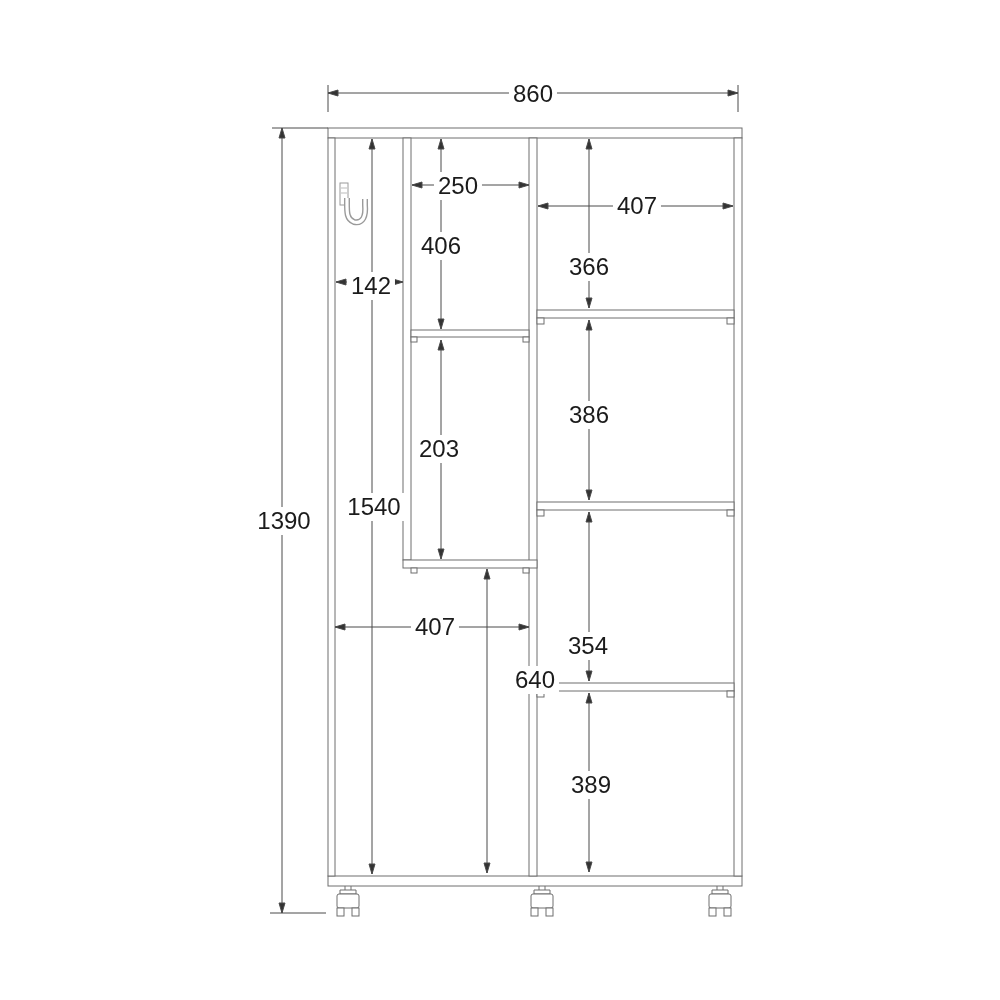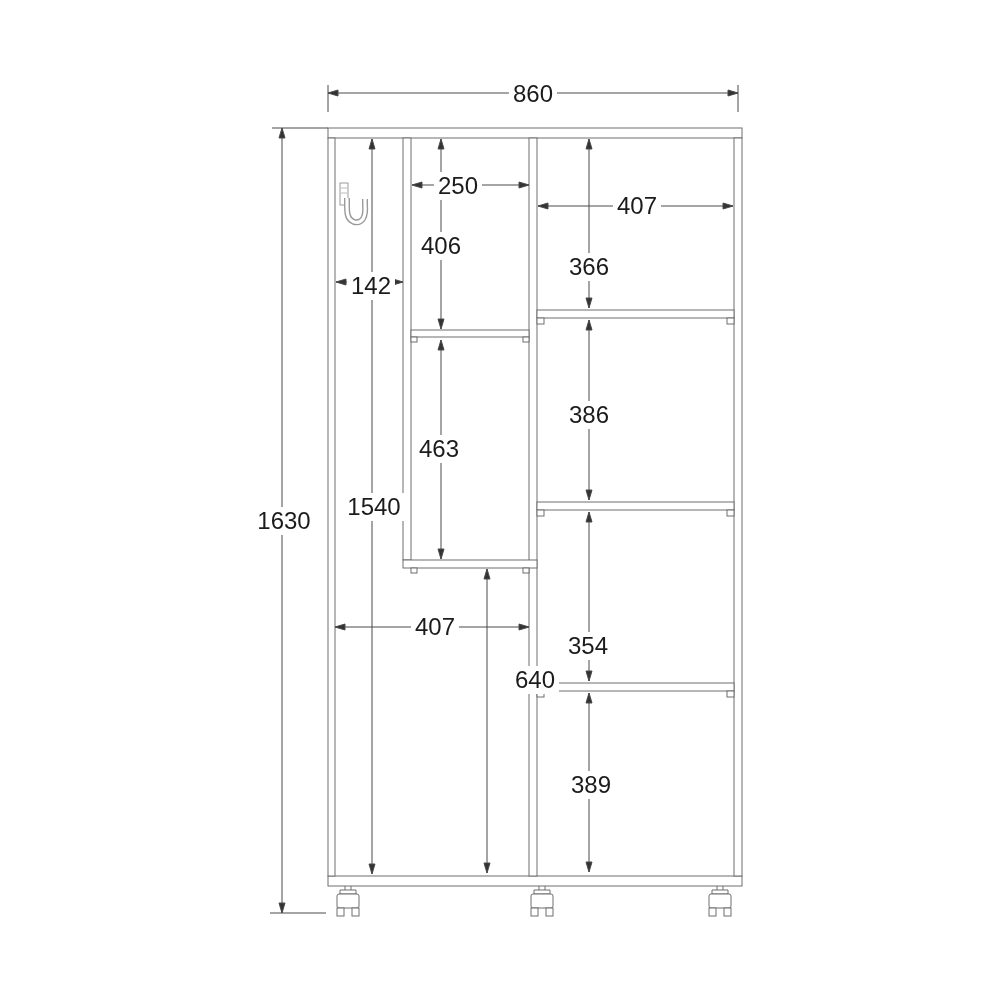--- a/index.html
+++ b/index.html
@@ -150,26 +150,26 @@
       <polygon points="589,512 586,522 592,522"></polygon>
         <polygon points="589,681 586,671 592,671"></polygon>
 
       <line x1="589" y1="693" x2="589" y2="872"></line>
       <polygon points="589,693 586,703 592,703"></polygon>
         <polygon points="589,872 586,862 592,862"></polygon>
     </g>
   </svg>
 
   <div class="dim-label" style="left:533px;top:94px;">860</div>
-  <div class="dim-label" style="left:284px;top:521px;">1630</div>
+  <div class="dim-label" style="left:284px;top:521px;">1390</div>
   <div class="dim-label" style="left:374px;top:507px;">1540</div>
   <div class="dim-label" style="left:371px;top:286px;">142</div>
   <div class="dim-label" style="left:458px;top:186px;">250</div>
   <div class="dim-label" style="left:441px;top:246px;">406</div>
-  <div class="dim-label" style="left:439px;top:449px;">463</div>
+  <div class="dim-label" style="left:439px;top:449px;">203</div>
   <div class="dim-label" style="left:435px;top:627px;">407</div>
   <div class="dim-label" style="left:487px;top:680px;margin-left:48px;">640</div>
   <div class="dim-label" style="left:637px;top:206px;">407</div>
   <div class="dim-label" style="left:589px;top:227px;margin-top:40px;">366</div>
   <div class="dim-label" style="left:589px;top:415px;">386</div>
   <div class="dim-label" style="left:588px;top:600px;margin-top:46px;">354</div>
   <div class="dim-label" style="left:591px;top:785px;">389</div>
 
 </div>
 

